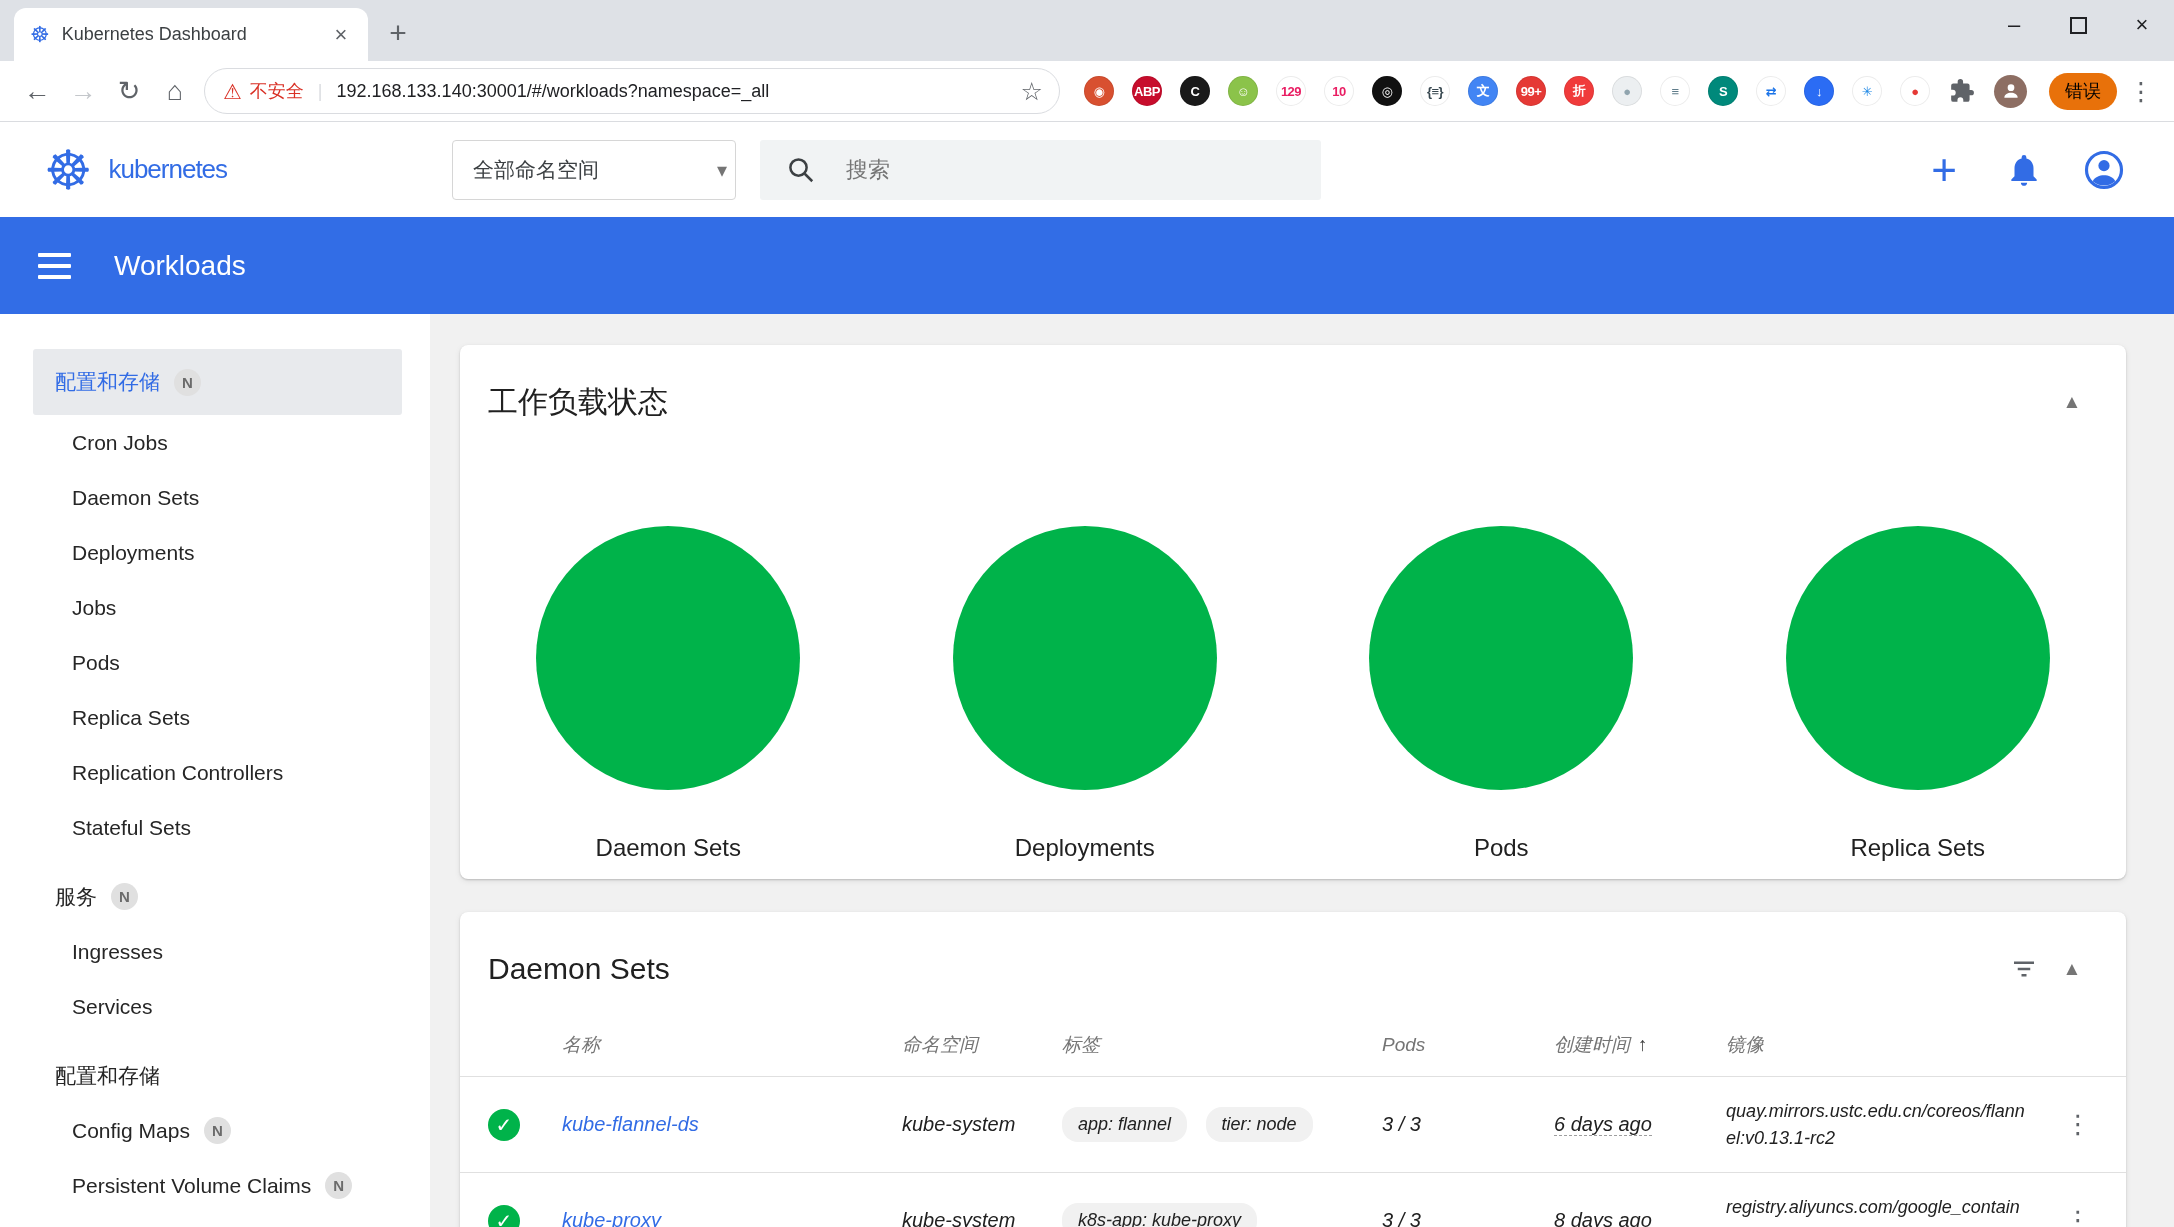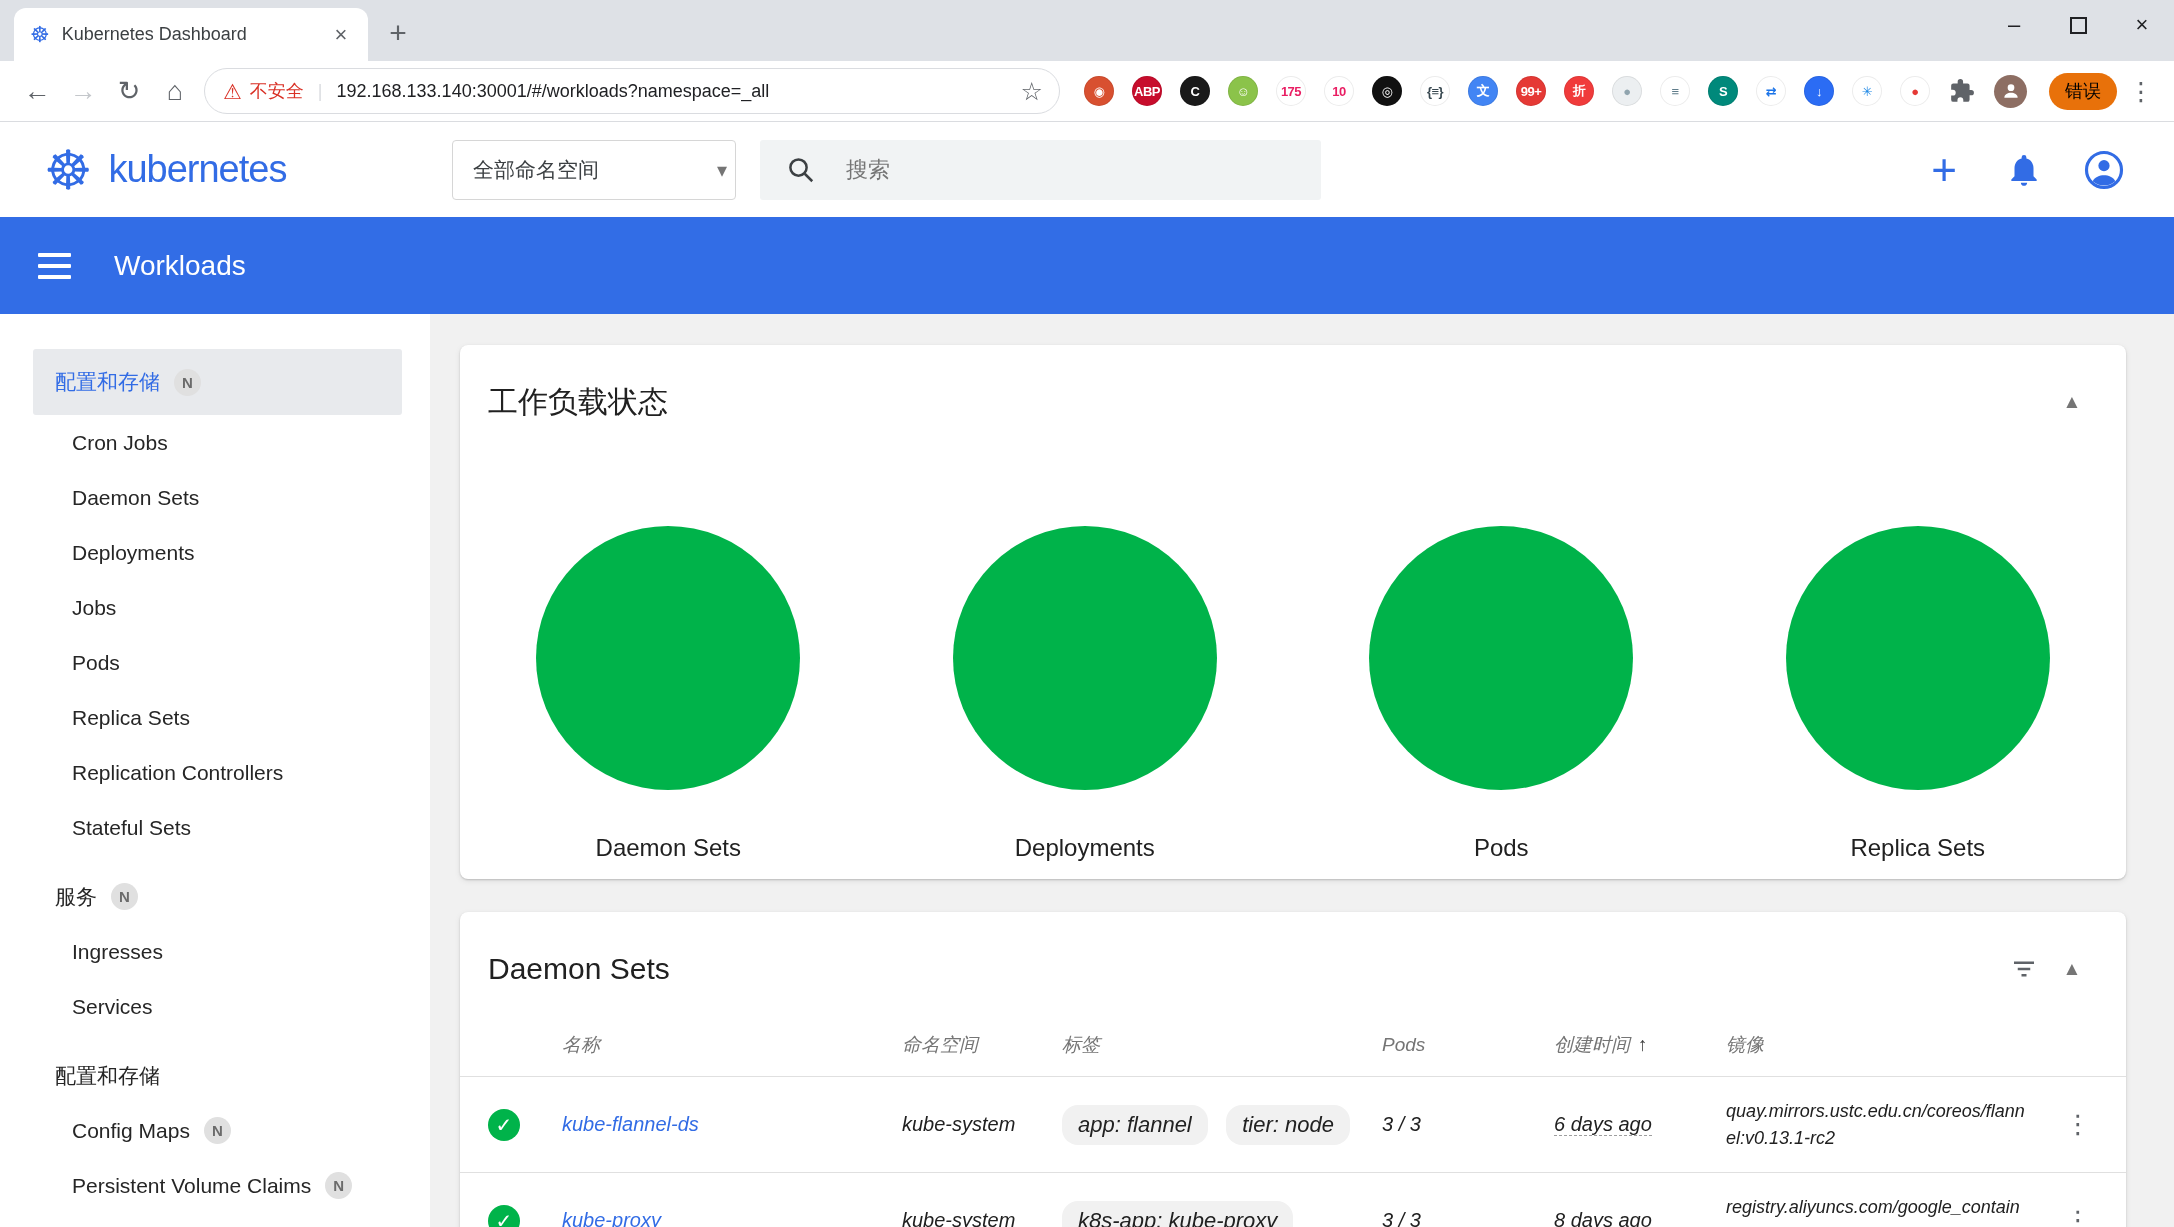--- a/index.html
+++ b/index.html
@@ -33,21 +33,21 @@
          font-size:13px; font-weight:bold; letter-spacing:-0.5px; box-shadow: inset 0 0 0 1px rgba(0,0,0,.08); white-space:nowrap; overflow:hidden; }
   .puzzle { width:40px; height:40px; display:flex; align-items:center; justify-content:center; margin-left:12px; }
   .avatar { width:33px; height:33px; border-radius:50%; background:#8d6e63; display:flex; align-items:center; justify-content:center; margin-left:12px; }
   .error-pill { height:37px; border-radius:19px; color:#000000; font-size:18px; display:flex; align-items:center; padding:0 16px; margin-left:22px; white-space:nowrap; }
   .browser-menu { width:40px; height:40px; display:flex; align-items:center; justify-content:center; font-size:25px; color:#5f6368; margin-left:4px; }
 
   
   .k8s-header { flex:0 0 95px; background:#fff; display:flex; align-items:center; padding:0 48px 0 44px; }
   .brand { display:flex; align-items:center; gap:16px; width:390px; flex:0 0 390px; }
   .brand-logo { font-size:54px; color:#326ce5; line-height:1; }
-  .brand-text { font-size:38px; color:#326ce5; font-weight:500; letter-spacing:-1px; }
+  .brand-text { font-size:26px; color:#326ce5; font-weight:500; letter-spacing:-1px; }
   .ns-select { width:284px; height:60px; border:1px solid #d6d6d6; border-radius:4px; display:flex; align-items:center; justify-content:space-between; padding:0 8px 0 20px; margin-left:18px; flex:0 0 auto; }
   .ns-text { font-size:21px; color:#3c4043; }
   .ns-caret { color:#757575; font-size:20px; }
   .searchbox { width:561px; height:60px; background:#f1f3f4; border-radius:3px; display:flex; align-items:center; padding:0 26px; gap:30px; margin-left:24px; flex:0 0 auto; }
   .search-ph { font-size:22px; color:#757575; }
   .header-actions { margin-left:auto; display:flex; align-items:center; gap:36px; }
   .hact { width:44px; height:44px; display:flex; align-items:center; justify-content:center; color:#326ce5; font-size:44px; font-weight:300; }
 
   
   .appbar { flex:0 0 97px; display:flex; align-items:center; padding:0 38px; gap:32px; }
@@ -78,21 +78,21 @@
 
   .table-card { margin-top:33px; height:560px; overflow:hidden; }
   .trow { display:grid; grid-template-columns:74px 340px 160px 320px 172px 172px 316px 1fr; align-items:center; padding:0 28px;font-style:italic; }
   .thead { height:64px; border-bottom:1px solid #e0e0e0; margin-top:20px; }
   .th { font-size:19px; color:#757575; display:flex; align-items:center; gap:8px; }
   .sort-arrow { font-size:19px; color:#424242; }
   .tr { min-height:96px; border-bottom:1px solid #e0e0e0; padding-top:14px; padding-bottom:14px; }
   .check { width:32px; height:32px; border-radius:50%; color:#fff; font-size:20px; display:flex; align-items:center; justify-content:center; }
   .link { color:#326ce5; font-size:20px; }
   .cell { font-size:20px; color:#212121; }
-  .chip { display:inline-flex; background:#f1f1f1; border-radius:16px; padding:7px 16px; font-size:22px; color:#212121; margin-right:14px; white-space:nowrap; }
+  .chip { display:inline-flex; background:#f1f1f1; border-radius:16px; padding:7px 16px; font-size:18px; color:#212121; margin-right:14px; white-space:nowrap; }
   .created { font-size:20px; color:#212121; border-bottom:1px dashed #9e9e9e; display:inline; }
   .images { font-size:18px; color:#212121; word-break:break-all; line-height:1.45; padding-right:16px; }
   .kebab { font-size:26px; color:#5f6368; justify-self:end; width:40px; height:40px; display:flex; align-items:center; justify-content:center; }
 </style>
 </head>
 <body>
 
 <div class="window">
 
   <div class="tabstrip">
@@ -123,21 +123,21 @@
       <span class="sec-sep">|</span>
       <span class="url">192.168.133.140:30001/#/workloads?namespace=_all</span>
       <span class="star">☆</span>
     </div>
 
     <div class="ext-row">
       <span class="ext" style="background: rgb(216, 80, 48); color: rgb(255, 255, 255);">◉</span>
       <span class="ext" style="background: rgb(199, 13, 44); color: rgb(255, 255, 255);">ABP</span>
       <span class="ext" style="background: rgb(26, 26, 26); color: rgb(255, 255, 255);">C</span>
       <span class="ext" style="background: rgb(139, 195, 74); color: rgb(255, 255, 255);">☺</span>
-      <span class="ext" style="background: rgb(255, 255, 255); color: rgb(233, 30, 99);">175</span>
+      <span class="ext" style="background: rgb(255, 255, 255); color: rgb(233, 30, 99);">129</span>
       <span class="ext" style="background: rgb(255, 255, 255); color: rgb(233, 30, 99);">10</span>
       <span class="ext" style="background: rgb(17, 17, 17); color: rgb(255, 255, 255);">◎</span>
       <span class="ext" style="background: rgb(255, 255, 255); color: rgb(55, 71, 79);">{≡}</span>
       <span class="ext" style="background: rgb(66, 133, 244); color: rgb(255, 255, 255);">文</span>
       <span class="ext" style="background: rgb(229, 57, 53); color: rgb(255, 255, 255);">99+</span>
       <span class="ext" style="background: rgb(240, 59, 59); color: rgb(255, 255, 255);">折</span>
       <span class="ext" style="background: rgb(236, 239, 241); color: rgb(144, 164, 174);">●</span>
       <span class="ext" style="background: rgb(255, 255, 255); color: rgb(96, 125, 139);">≡</span>
       <span class="ext" style="background: rgb(0, 137, 123); color: rgb(255, 255, 255);">S</span>
       <span class="ext" style="background: rgb(255, 255, 255); color: rgb(26, 115, 232);">⇄</span>

